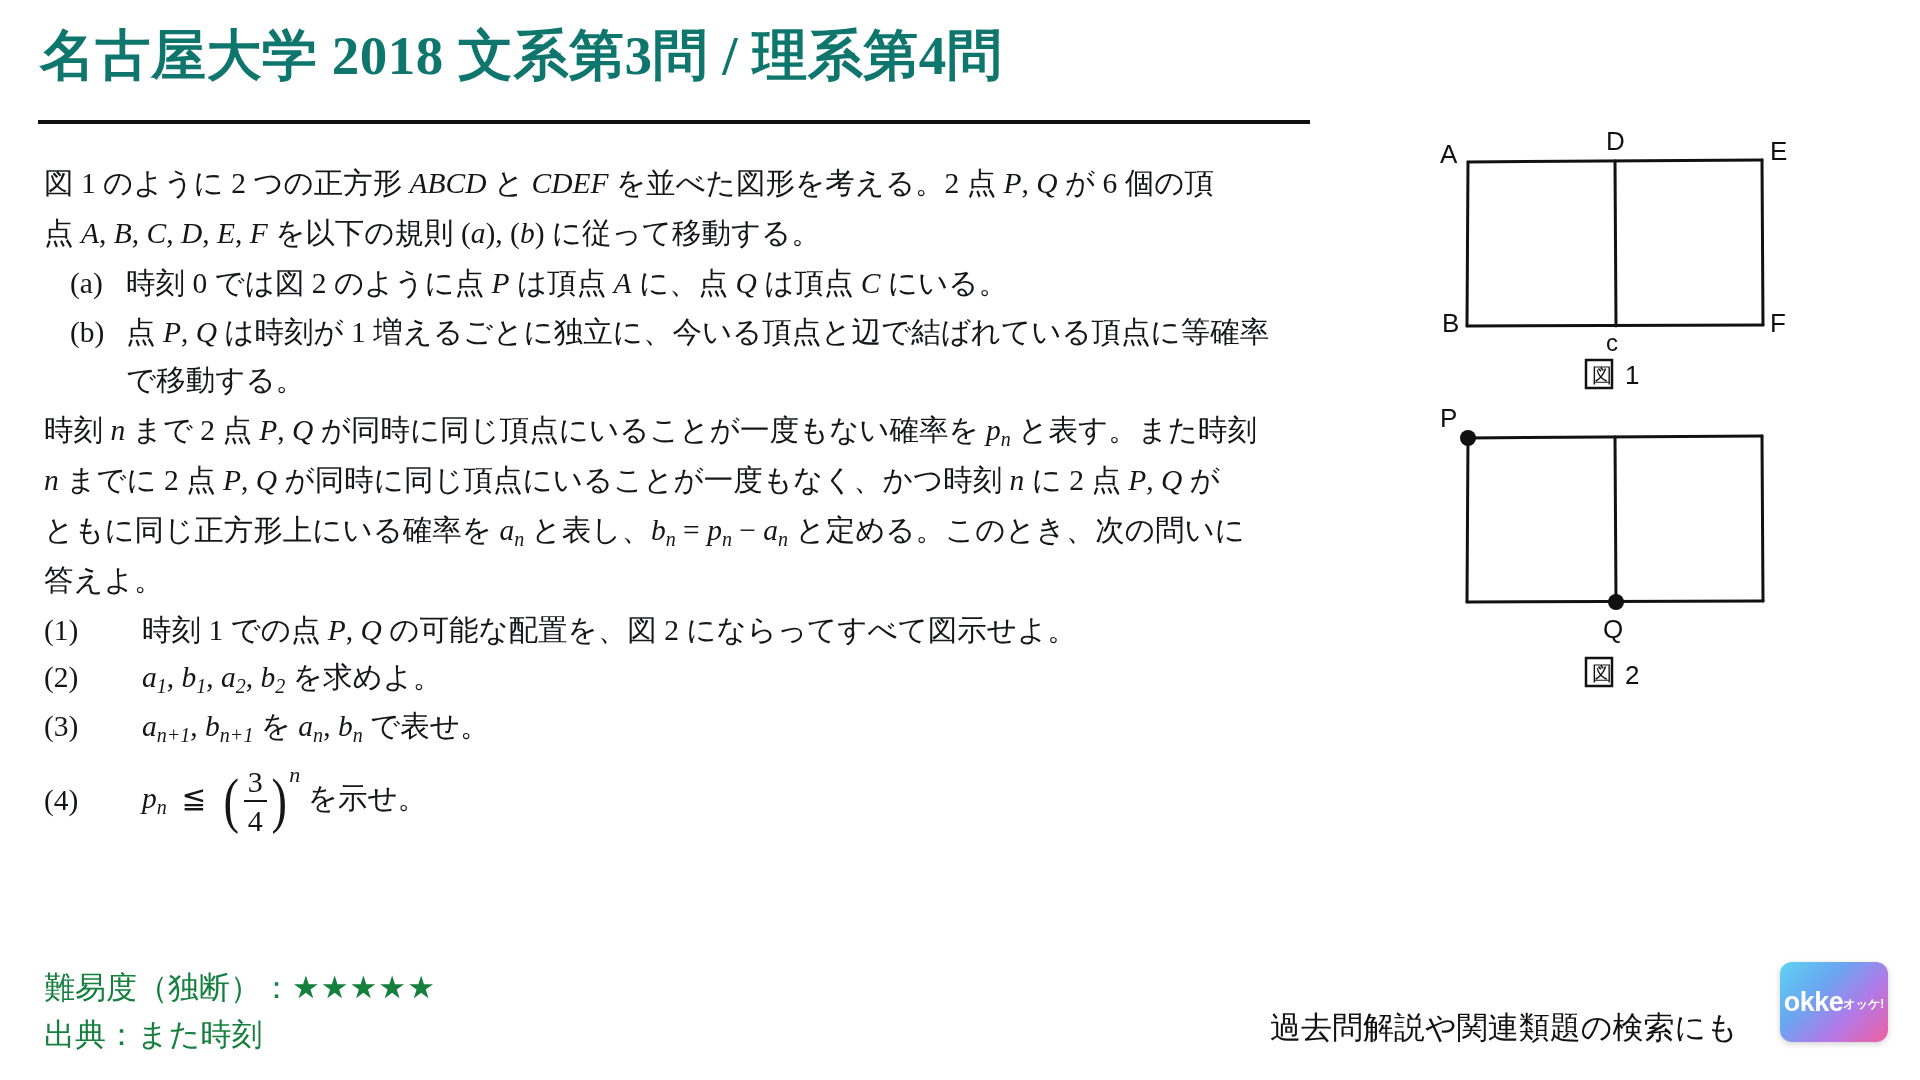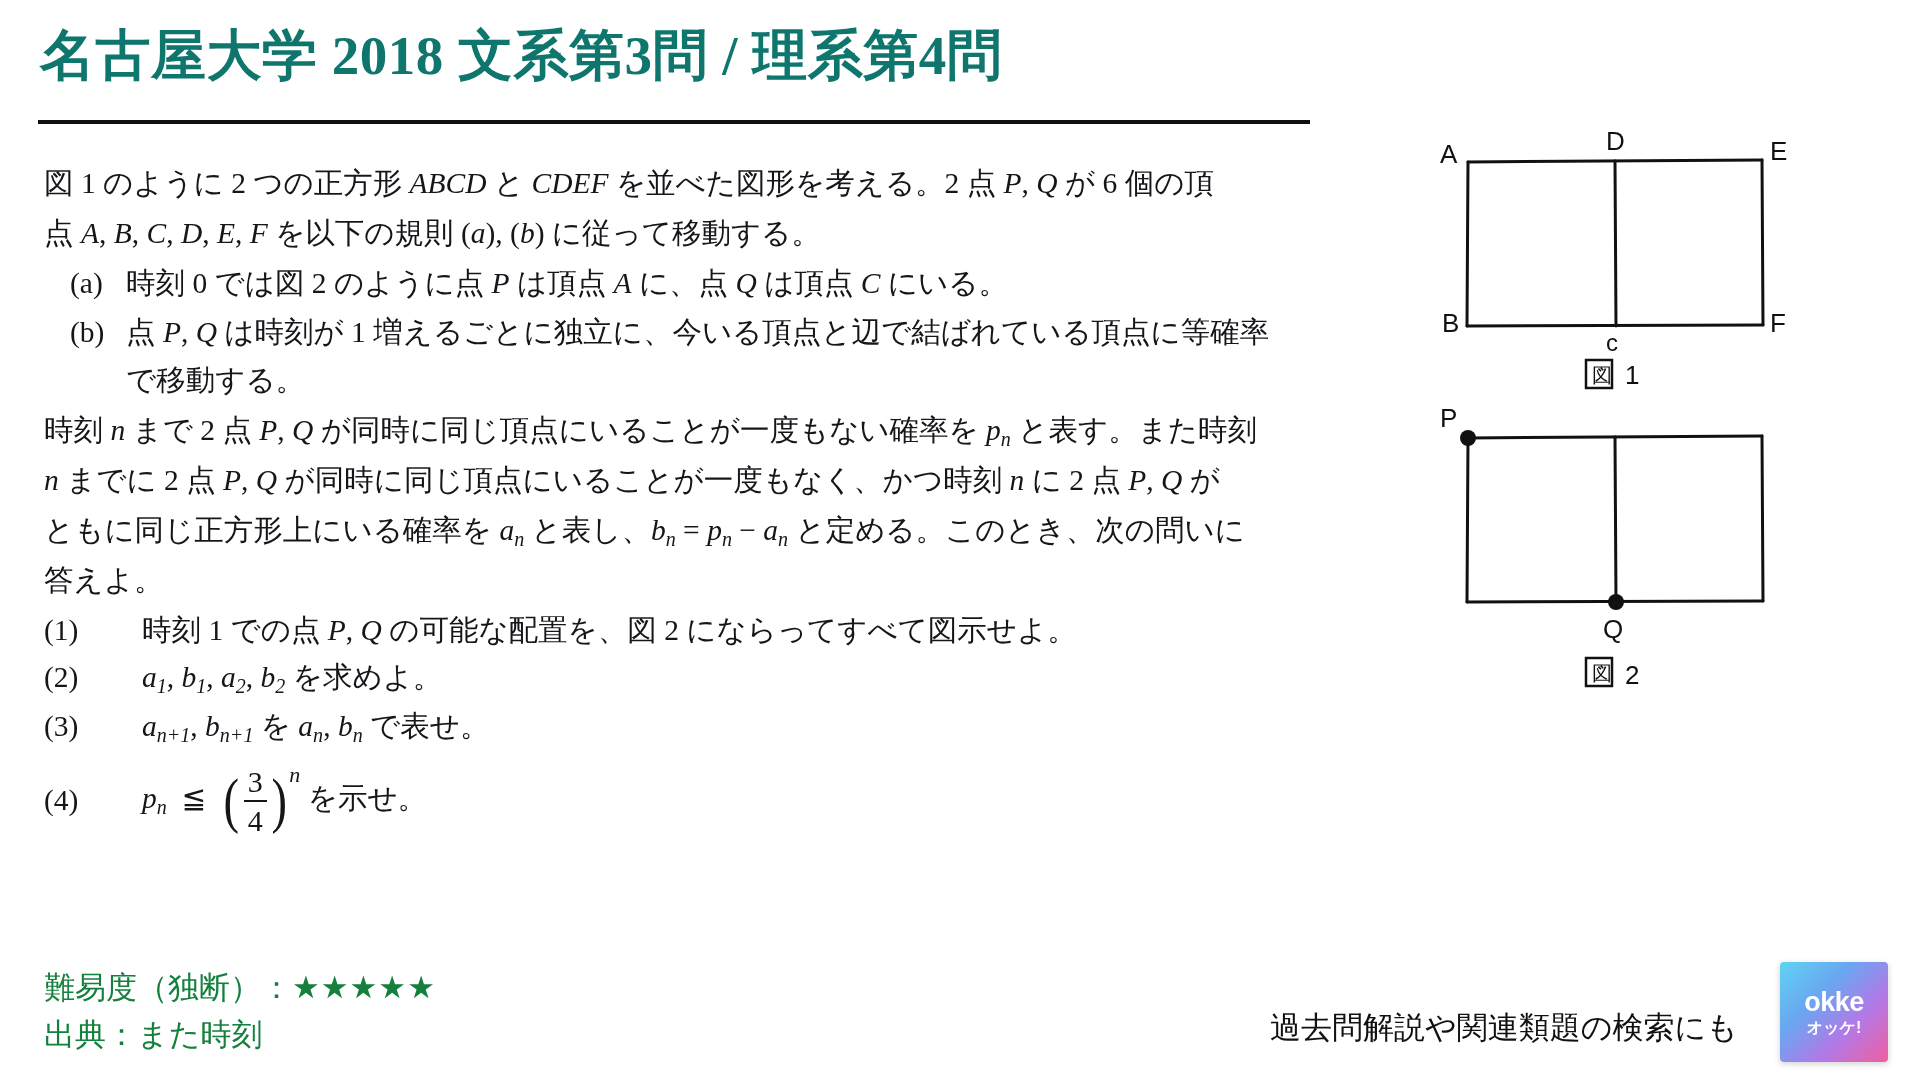--- a/index.html
+++ b/index.html
@@ -164,42 +164,42 @@
     top: 1007px;
     font-size: 31px;
     color: #111;
     white-space: nowrap;
   }
   .logo {
     position: absolute;
     right: 32px;
     top: 962px;
     width: 108px;
-    height: 100px;
-    border-radius: 4px;
+    height: 80px;
+    border-radius: 12px;
     background: linear-gradient(135deg, #5fd3f3 0%, #6aa6f0 35%, #b07ae8 65%, #f05fa0 100%);
     display: flex;
-    flex-direction: column;
+    flex-direction: row;
     align-items: center;
     justify-content: center;
     box-shadow: 0 2px 6px rgba(0,0,0,0.18);
   }
   .logo-main {
     color: #ffffff;
     font-family: "Liberation Sans", sans-serif;
     font-weight: bold;
     font-size: 27px;
     line-height: 1;
     letter-spacing: -0.5px;
   }
   .logo-sub {
     color: #ffffff;
     font-family: "Liberation Sans", sans-serif;
     font-weight: bold;
-    font-size: 16px;
+    font-size: 12px;
     line-height: 1;
     margin-top: 4px;
   }
 </style>
 </head>
 <body>
 
 <div class="page">
 
   <div class="title-wrap">

